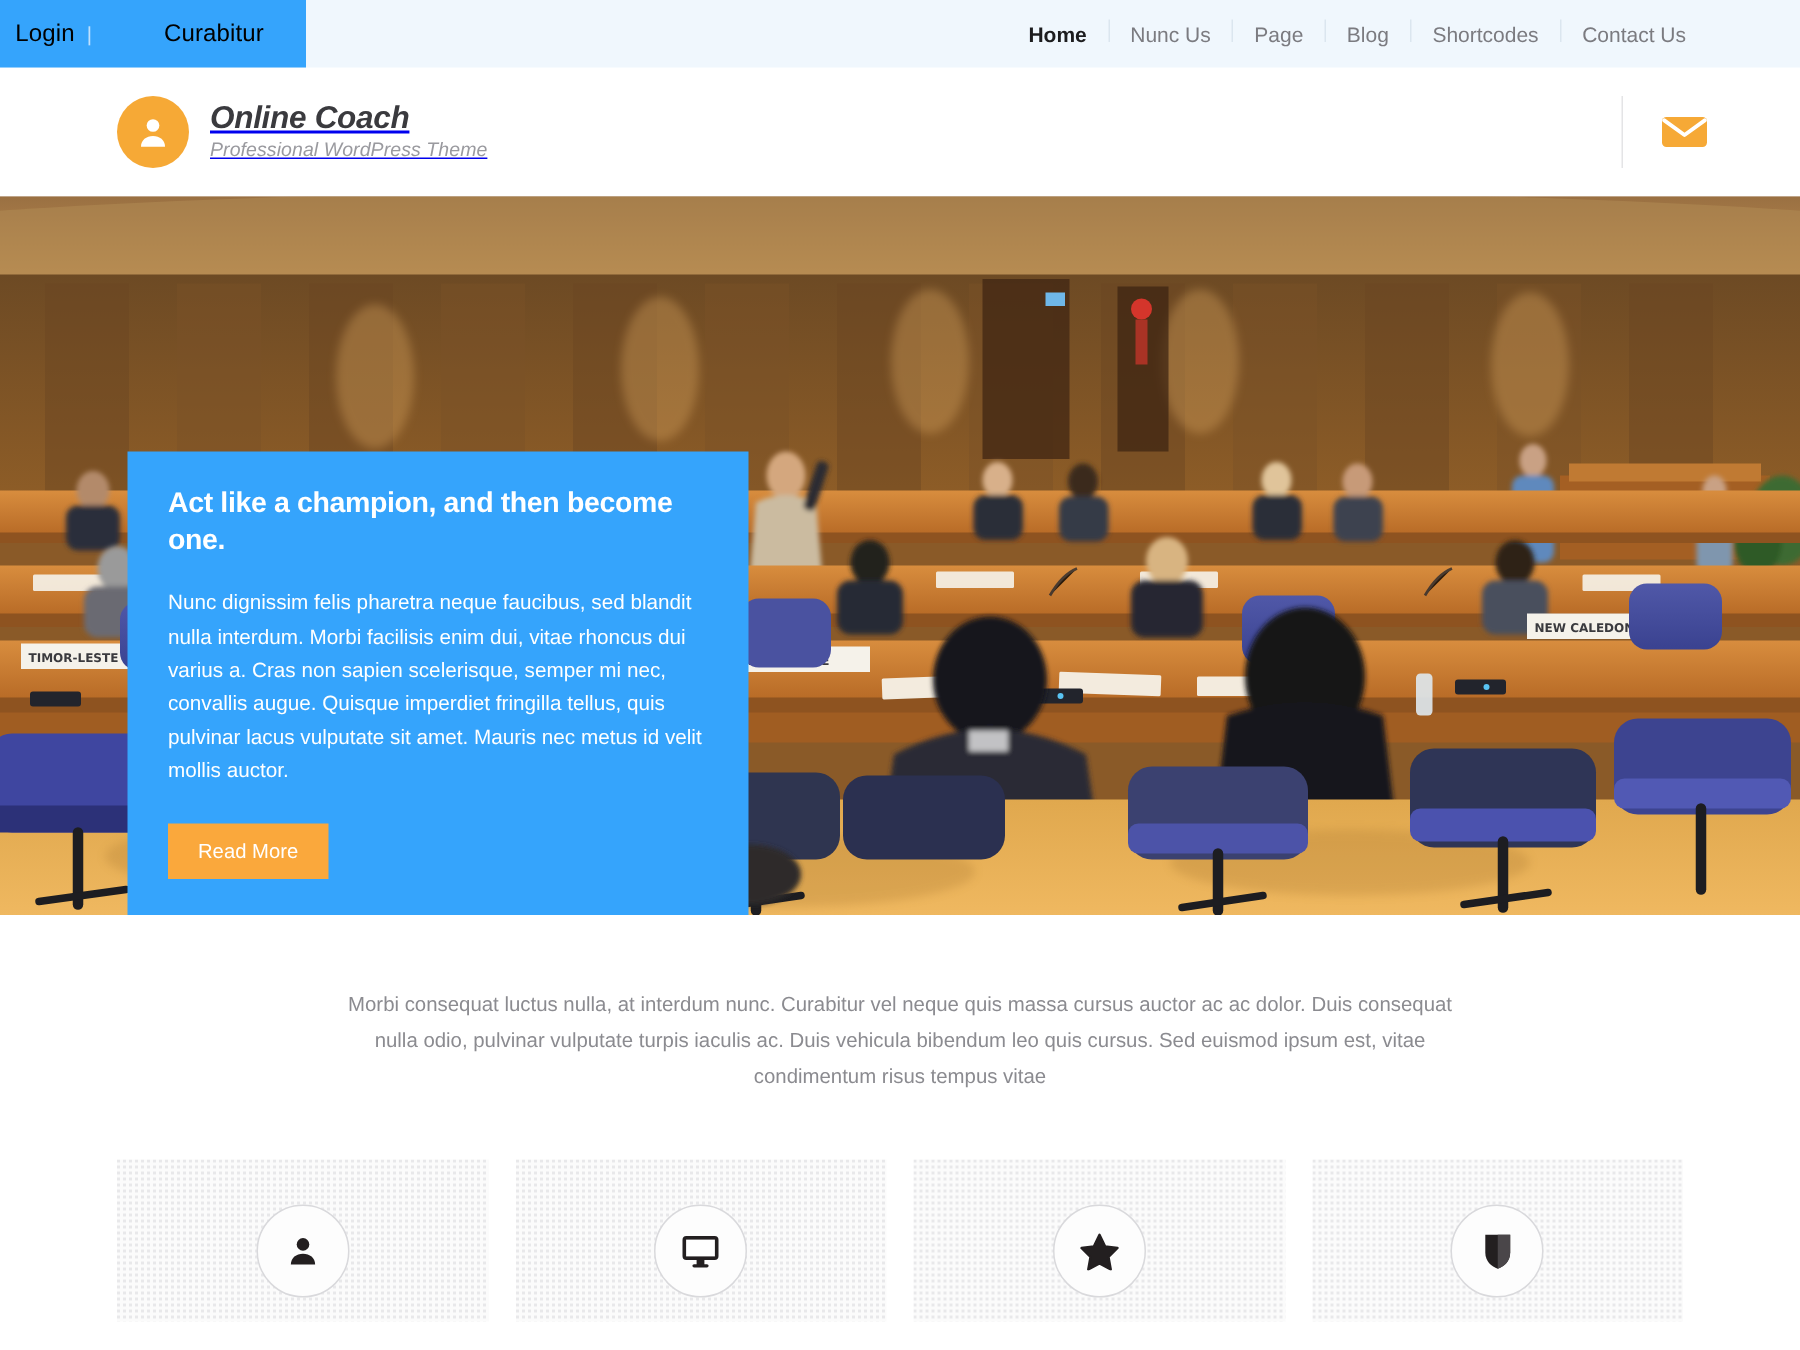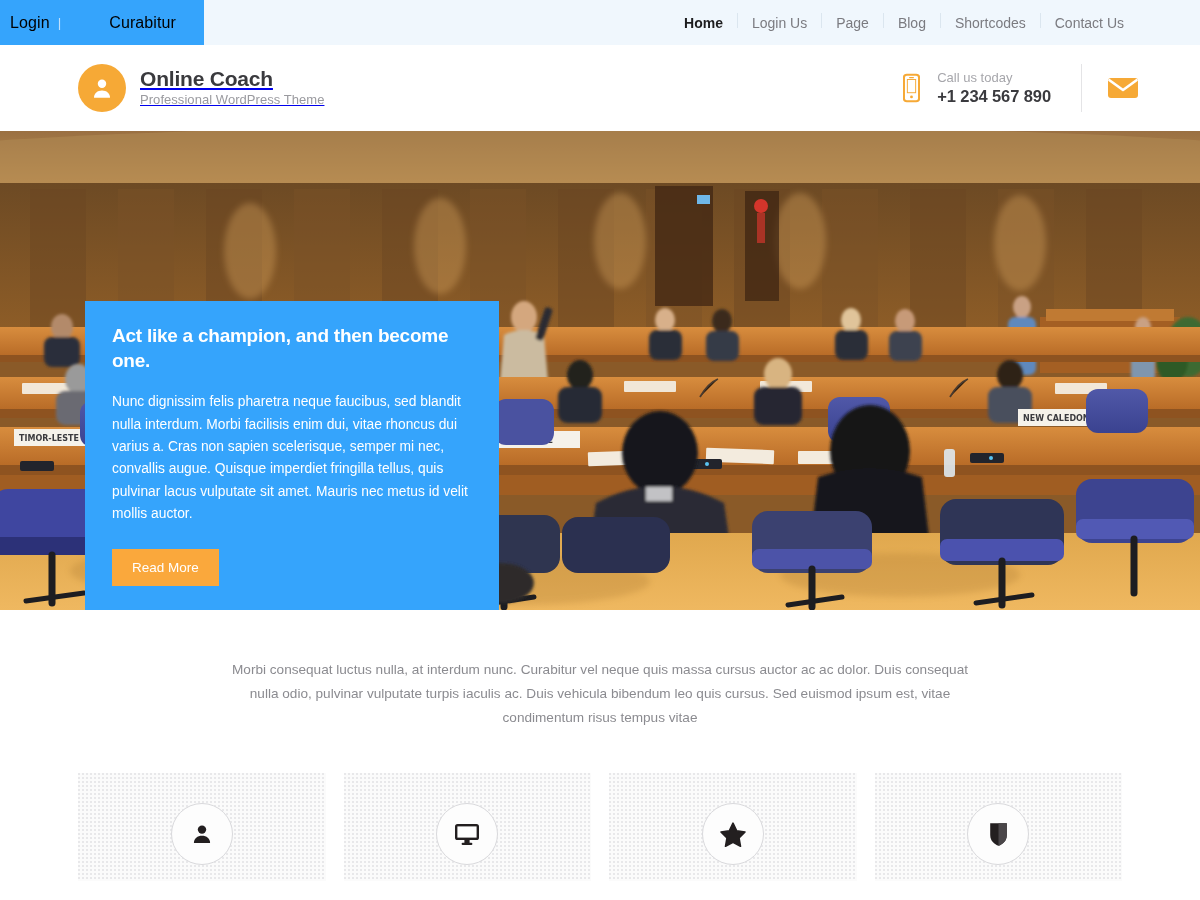--- a/index.html
+++ b/index.html
@@ -80,21 +80,21 @@
   .brand { display: flex; align-items: center; }
   .brand-badge {
     width: 48px; height: 48px;
     border-radius: 50%;
     background: #f6a936;
     display: flex;
     align-items: center;
     justify-content: center;
     flex: none;
   }
-  .brand-text { margin-left: 14px; }
+  .brand-text { margin-left: 14px; font-style: italic; }
   .brand-name {
     font-size: 21px;
     font-weight: bold;
     color: #3a3a3e;
     letter-spacing: -.2px;
     line-height: 1.15;
   }
   .brand-tag {
     font-size: 13px;
     color: #9a9a9f;
@@ -233,21 +233,21 @@
 <div class="topbar">
   <div class="topbar-left">
     <a class="auth-link" href="#">Login</a>
     <span class="auth-sep">|</span>
     <a class="auth-link" href="#">Curabitur</a>
   </div>
   <div class="topbar-right">
     <nav class="nav">
       <a class="nav-item active" href="#">Home</a>
       <span class="nav-div"></span>
-      <a class="nav-item" href="#">Login Us</a>
+      <a class="nav-item" href="#">Nunc Us</a>
       <span class="nav-div"></span>
       <a class="nav-item" href="#">Page</a>
       <span class="nav-div"></span>
       <a class="nav-item" href="#">Blog</a>
       <span class="nav-div"></span>
       <a class="nav-item" href="#">Shortcodes</a>
       <span class="nav-div"></span>
       <a class="nav-item" href="#">Contact Us</a>
     </nav>
   </div>
@@ -263,34 +263,20 @@
     </span>
     <span class="brand-text">
       <span class="brand-name" style="display:block">Online Coach</span>
       <span class="brand-tag" style="display:block">Professional WordPress Theme</span>
     </span>
   </a>
 
   <div class="header-spacer"></div>
 
   <div class="contacts">
-    <div class="contact">
-      <span class="contact-ico">
-        <svg width="17" height="30" viewBox="0 0 18 30" aria-hidden="true">
-          <rect x="1" y="1" width="16" height="28" rx="3" ry="3" fill="none" stroke="#f6a936" stroke-width="2.2"></rect>
-          <rect x="4.6" y="6" width="8.8" height="14" fill="#ffffff" stroke="#f6a936" stroke-width="1"></rect>
-          <circle cx="9" cy="24.4" r="1.5" fill="#f6a936"></circle>
-          <rect x="6.4" y="3.3" width="5.2" height="1.3" rx=".6" fill="#f6a936"></rect>
-        </svg>
-      </span>
-      <span class="contact-txt">
-        <span class="contact-label" style="display:block">Call us today</span>
-        <span class="contact-value" style="display:block">+1 234 567 890</span>
-      </span>
-    </div>
 
     <span class="contact-div"></span>
 
     <div class="contact">
       <span class="contact-ico">
         <svg width="30" height="22" viewBox="0 0 30 22" aria-hidden="true">
           <rect x="0" y="1" width="30" height="20" rx="3" ry="3" fill="#f6a936"></rect>
           <path d="M1.5 3.2 L15 13 L28.5 3.2" fill="none" stroke="#ffffff" stroke-width="2.6" stroke-linejoin="round" stroke-linecap="round"></path>
         </svg>
       </span>

